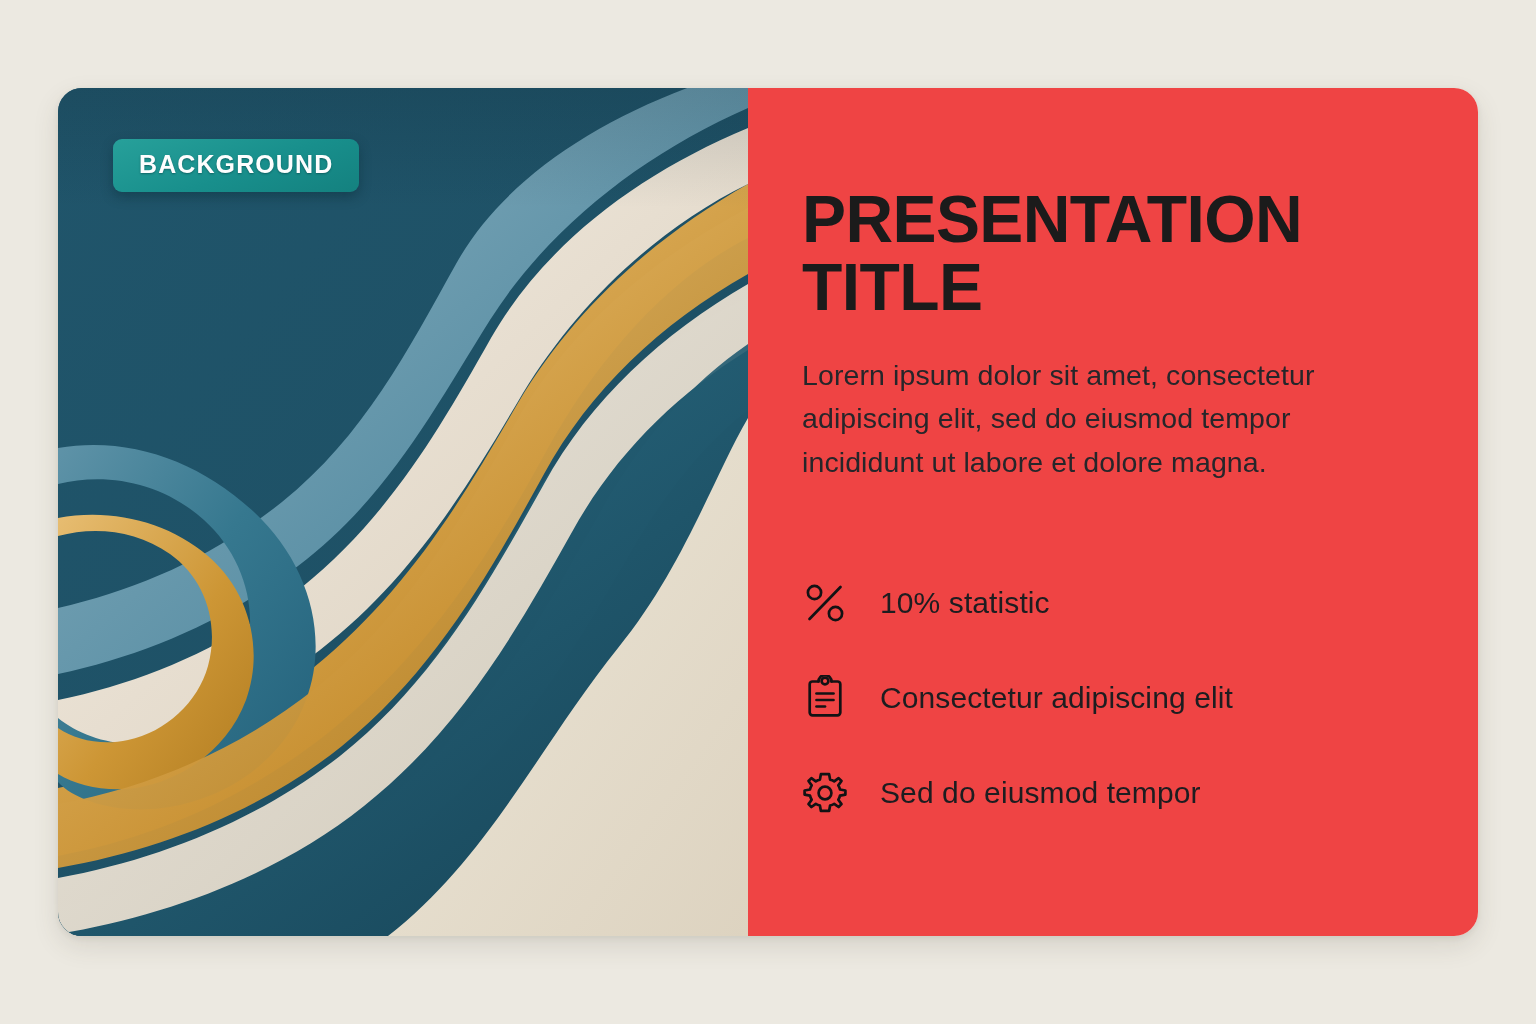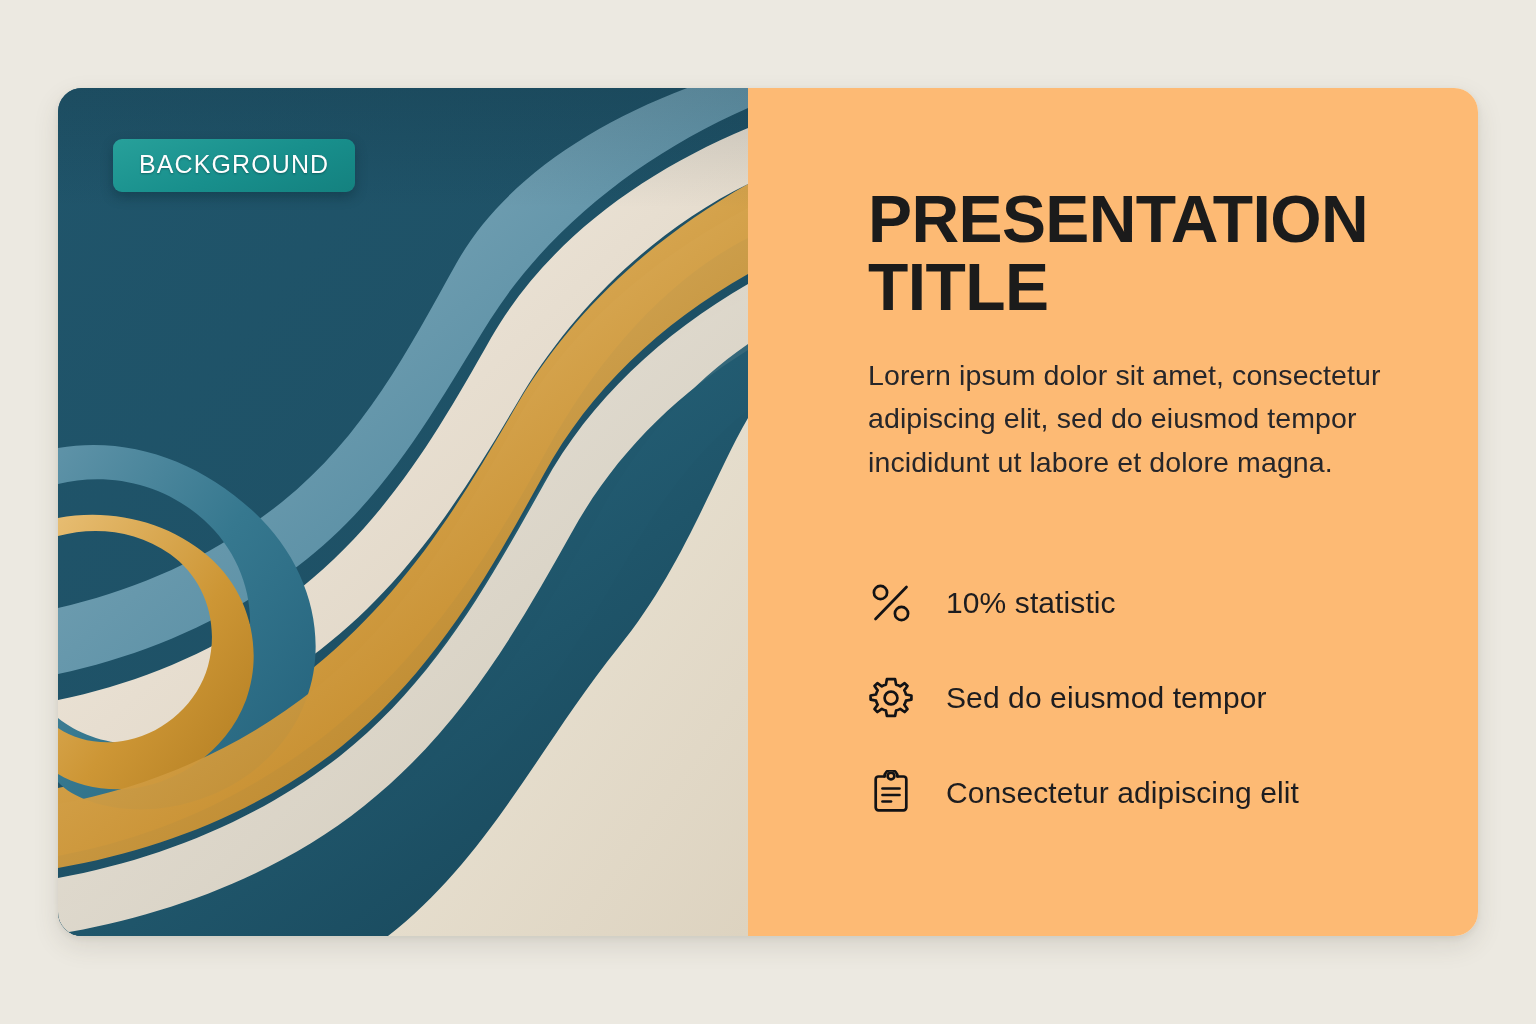--- a/index.html
+++ b/index.html
@@ -38,33 +38,33 @@
     position:absolute;
     left:55px; top:51px;
     padding:13px 26px 15px;
     background:linear-gradient(160deg,#27a09a 0%,#188f8c 55%,#14817f 100%);
     border-radius:9px;
     box-shadow:0 5px 12px rgba(8,40,48,.38);
     z-index:5;
   }
   #background-badge .label{
     font-size:25px;
-    font-weight:normal;
+    font-weight:bold;
     letter-spacing:1.1px;
     color:#fdfefe;
     text-shadow:0 1px 2px rgba(5,45,52,.45);
     white-space:nowrap;
     line-height:1;
   }
 
   
   #content-panel{
     flex:1 1 auto;
-    background:#fdba74;
-    padding:98px 66px 0 120px;
+    background:#ef4444;
+    padding:98px 66px 0 54px;
     position:relative;
   }
 
   #page-title{
     font-size:66px;
     font-weight:bold;
     line-height:1.03;
     letter-spacing:-0.6px;
     color:#1b1b1b;
     text-transform:uppercase;
@@ -205,46 +205,46 @@
 
       <div class="bullet-row">
         <span class="bullet-icon">
           <svg width="46" height="46" viewBox="0 0 46 46" fill="none" stroke="currentColor" stroke-width="2.7" stroke-linecap="round">
             <circle cx="12.5" cy="12.5" r="6.6"></circle>
             <circle cx="33.5" cy="33.5" r="6.6"></circle>
             <line x1="38.5" y1="7" x2="7.5" y2="39"></line>
           </svg>
         </span>
         <span class="bullet-label">10% statistic</span>
+      </div>
+
+      <div class="bullet-row">
+        <span class="bullet-icon">
+          <svg width="46" height="46" viewBox="0 0 46 46" fill="none" stroke="currentColor" stroke-width="2.7" stroke-linecap="round" stroke-linejoin="round">
+            <path d="M16.5 6.5H10.5A2.8 2.8 0 0 0 7.7 9.3V37.5A2.8 2.8 0 0 0 10.5 40.3H35.5A2.8 2.8 0 0 0 38.3 37.5V9.3A2.8 2.8 0 0 0 35.5 6.5H29.5"></path>
+            <path d="M16.5 6.5A6.5 6.5 0 0 1 29.5 6.5"></path>
+            <circle cx="23" cy="6" r="3.4"></circle>
+            <line x1="14.5" y1="18.5" x2="31.5" y2="18.5"></line>
+            <line x1="14.5" y1="25" x2="31.5" y2="25"></line>
+            <line x1="14.5" y1="31.5" x2="23" y2="31.5"></line>
+          </svg>
+        </span>
+        <span class="bullet-label">Consectetur adipiscing elit</span>
       </div>
 
       <div class="bullet-row">
         <span class="bullet-icon">
           <svg width="46" height="46" viewBox="0 0 46 46" fill="none" stroke="currentColor" stroke-width="2.7" stroke-linecap="round" stroke-linejoin="round">
             <circle cx="23" cy="23" r="6.4"></circle>
             <path d="M23 4.2 L27.1 4.2 L28.1 9.6 A14 14 0 0 1 32.2 11.3 L36.6 8.1 L39.5 11 L36.3 15.4
                      A14 14 0 0 1 38 19.5 L43.4 20.5 L43.4 24.6 L38 25.6 A14 14 0 0 1 36.3 29.7
                      L39.5 34.1 L36.6 37 L32.2 33.8 A14 14 0 0 1 28.1 35.5 L27.1 40.9 L23 40.9
                      L18.9 40.9 L17.9 35.5 A14 14 0 0 1 13.8 33.8 L9.4 37 L6.5 34.1 L9.7 29.7
                      A14 14 0 0 1 8 25.6 L2.6 24.6 L2.6 20.5 L8 19.5 A14 14 0 0 1 9.7 15.4
                      L6.5 11 L9.4 8.1 L13.8 11.3 A14 14 0 0 1 17.9 9.6 L18.9 4.2 Z"></path>
           </svg>
         </span>
         <span class="bullet-label">Sed do eiusmod tempor</span>
       </div>
 
-      <div class="bullet-row">
-        <span class="bullet-icon">
-          <svg width="46" height="46" viewBox="0 0 46 46" fill="none" stroke="currentColor" stroke-width="2.7" stroke-linecap="round" stroke-linejoin="round">
-            <path d="M16.5 6.5H10.5A2.8 2.8 0 0 0 7.7 9.3V37.5A2.8 2.8 0 0 0 10.5 40.3H35.5A2.8 2.8 0 0 0 38.3 37.5V9.3A2.8 2.8 0 0 0 35.5 6.5H29.5"></path>
-            <path d="M16.5 6.5A6.5 6.5 0 0 1 29.5 6.5"></path>
-            <circle cx="23" cy="6" r="3.4"></circle>
-            <line x1="14.5" y1="18.5" x2="31.5" y2="18.5"></line>
-            <line x1="14.5" y1="25" x2="31.5" y2="25"></line>
-            <line x1="14.5" y1="31.5" x2="23" y2="31.5"></line>
-          </svg>
-        </span>
-        <span class="bullet-label">Consectetur adipiscing elit</span>
-      </div>
-
     </div>
   </div>
 </div>
 
 </body></html>

